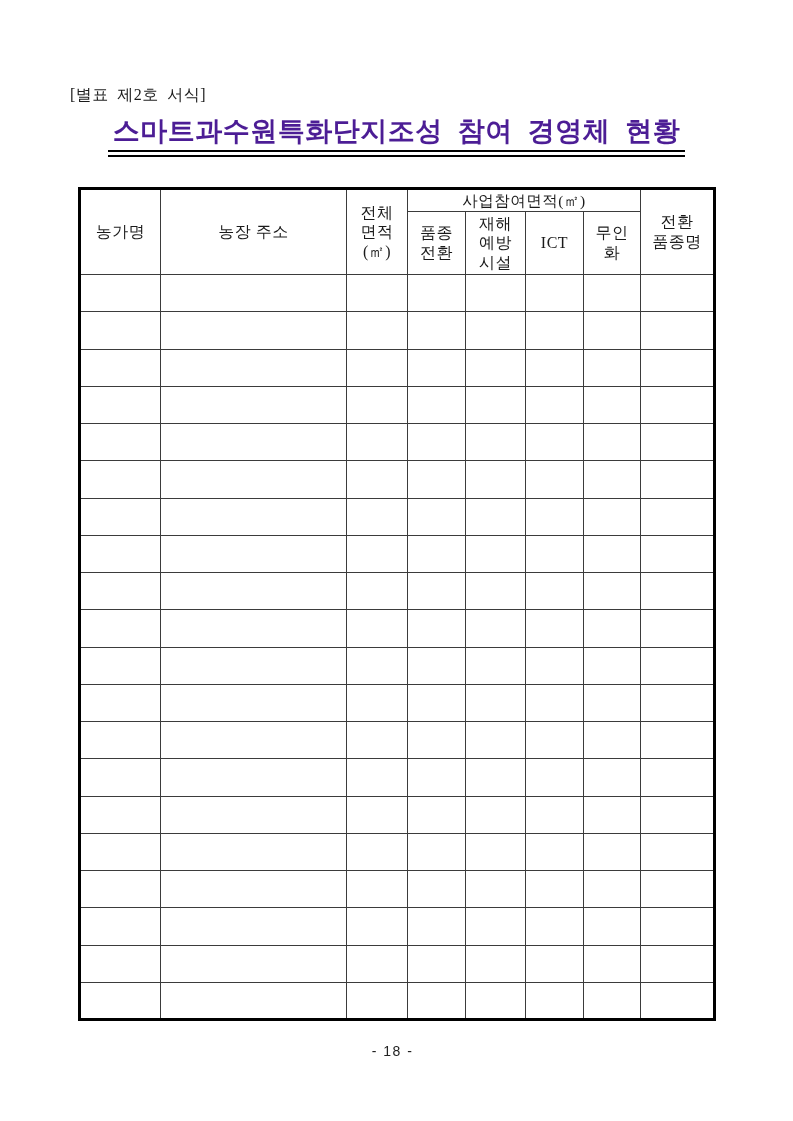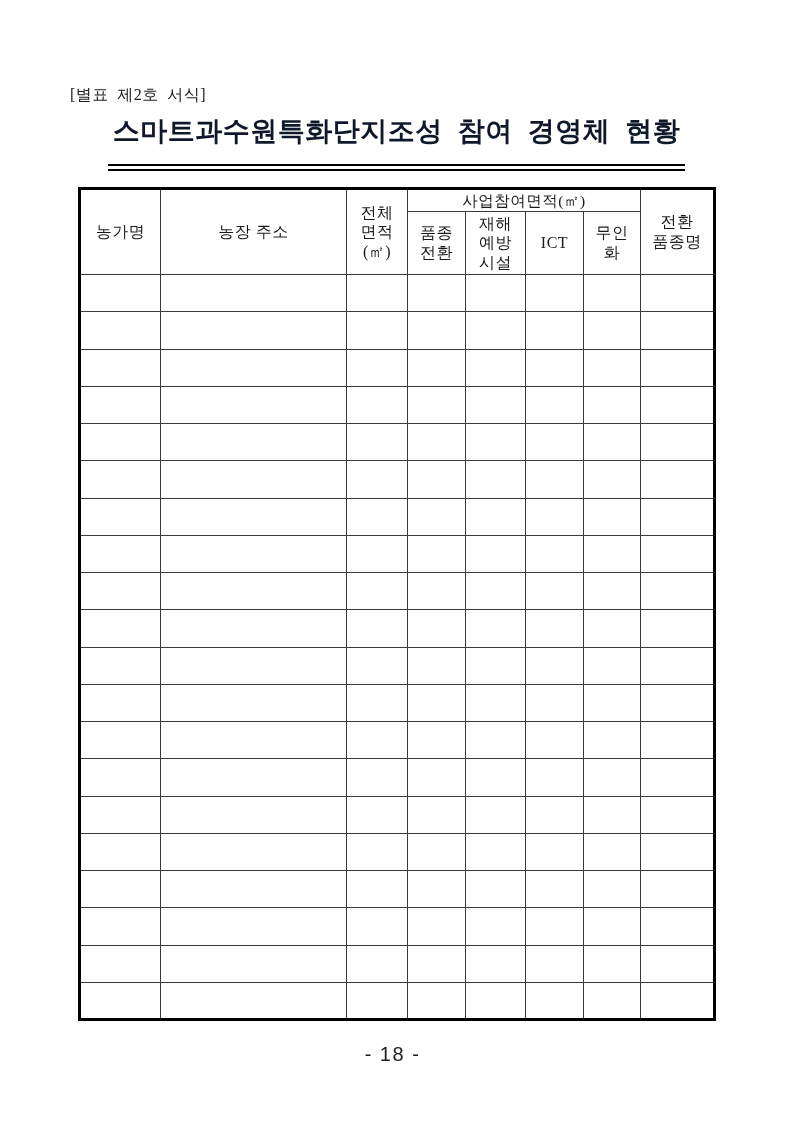--- a/index.html
+++ b/index.html
@@ -32,23 +32,23 @@
     top: 117px;
     text-align: center;
   }
   .title {
     display: inline-block;
     font-family: "Liberation Sans", "DejaVu Sans", sans-serif;
     font-weight: 800;
     font-size: 27px;
     letter-spacing: 0.5px;
     word-spacing: 7px;
-    color: #0f172a;
+    color: #4c1d95;
     border-bottom: 7px double #000000;
-    padding: 0 5px 17px 5px;
+    padding: 0 5px 3px 5px;
     line-height: 1.1;
   }
   table.form-table {
     position: absolute;
     left: 78px;
     top: 187px;
     width: 635px;
     height: 831px;
     border-collapse: collapse;
     table-layout: fixed;
@@ -79,21 +79,21 @@
   }
   .form-table tbody tr { height: 37.25px; }
   .form-table tbody td { background: #ffffff; }
   .page-num {
     position: absolute;
     left: 0;
     right: 8px;
     top: 1043px;
     text-align: center;
     font-family: "Liberation Sans", "DejaVu Sans", sans-serif;
-    font-size: 20px;
+    font-size: 14px;
     letter-spacing: 1.5px;
     color: #222222;
   }
 </style>
 </head>
 <body>
 
 <div class="page">
 
   <div class="note">[별표 제2호 서식]</div>

